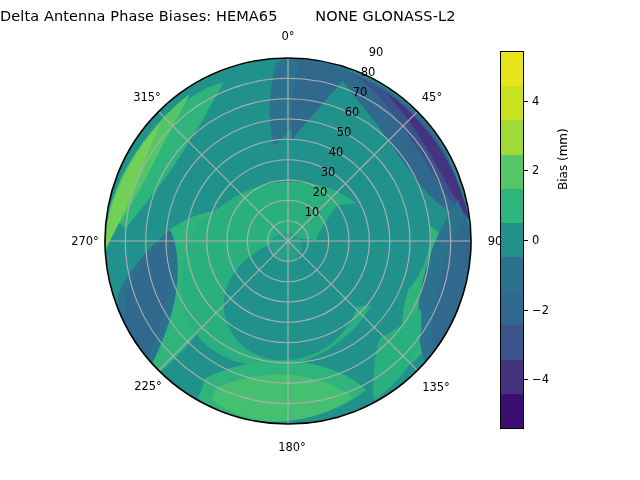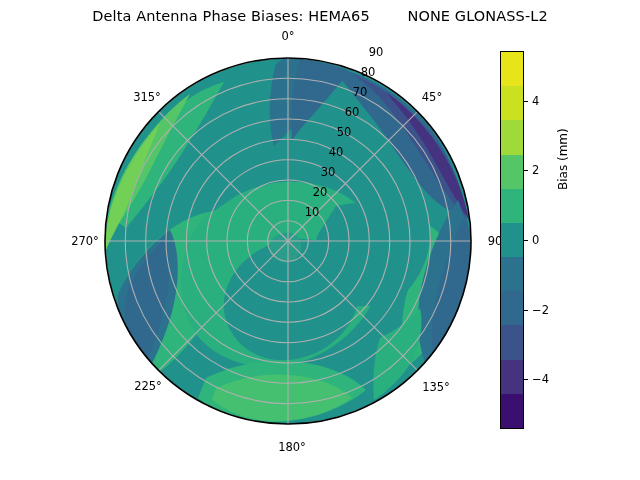--- a/index.html
+++ b/index.html
@@ -19,21 +19,21 @@
     position: absolute;
     left: 0; top: 0;
     width: 640px;
     height: 480px;
   }
   .fig-title {
     position: absolute;
     left: 0;
     top: 8px;
     width: 640px;
-    text-align: center;
+    text-align: left;
     font-size: 14.5px;
     color: #000;
     white-space: pre;
     letter-spacing: 0.1px;
   }
   .polar-wrap {
     position: absolute;
     left: 0px;
     top: 0px;
     width: 640px;

